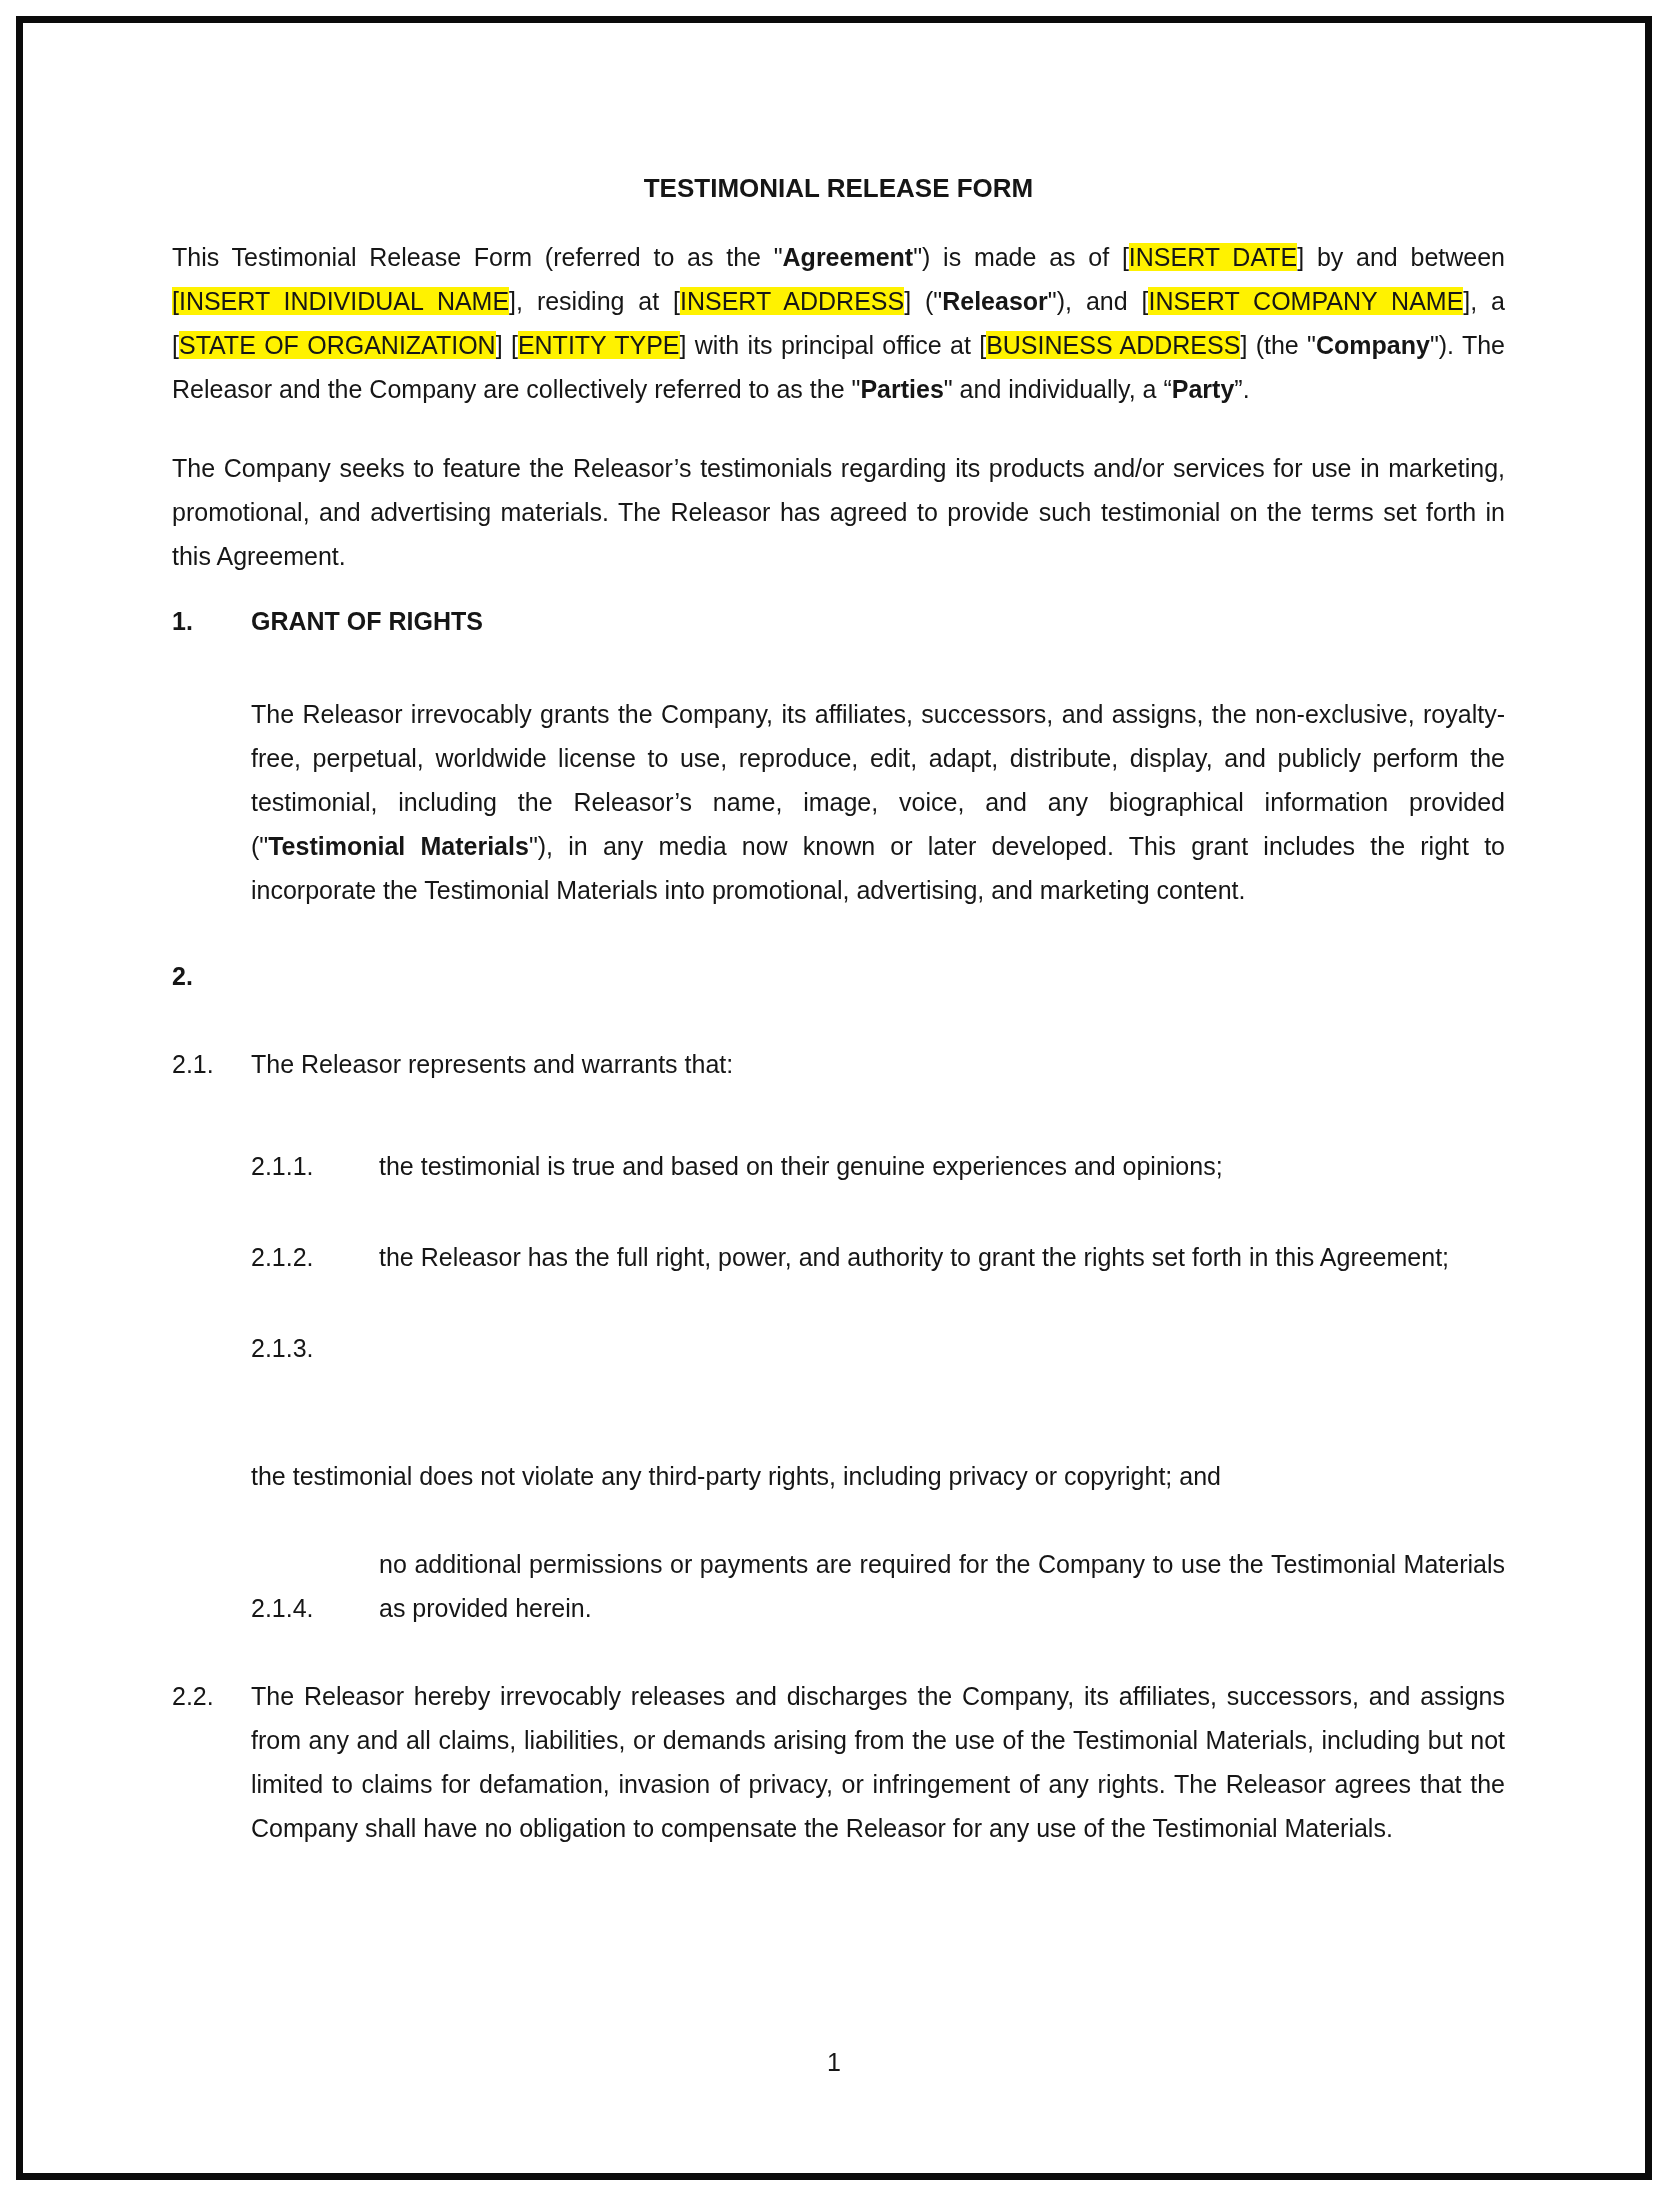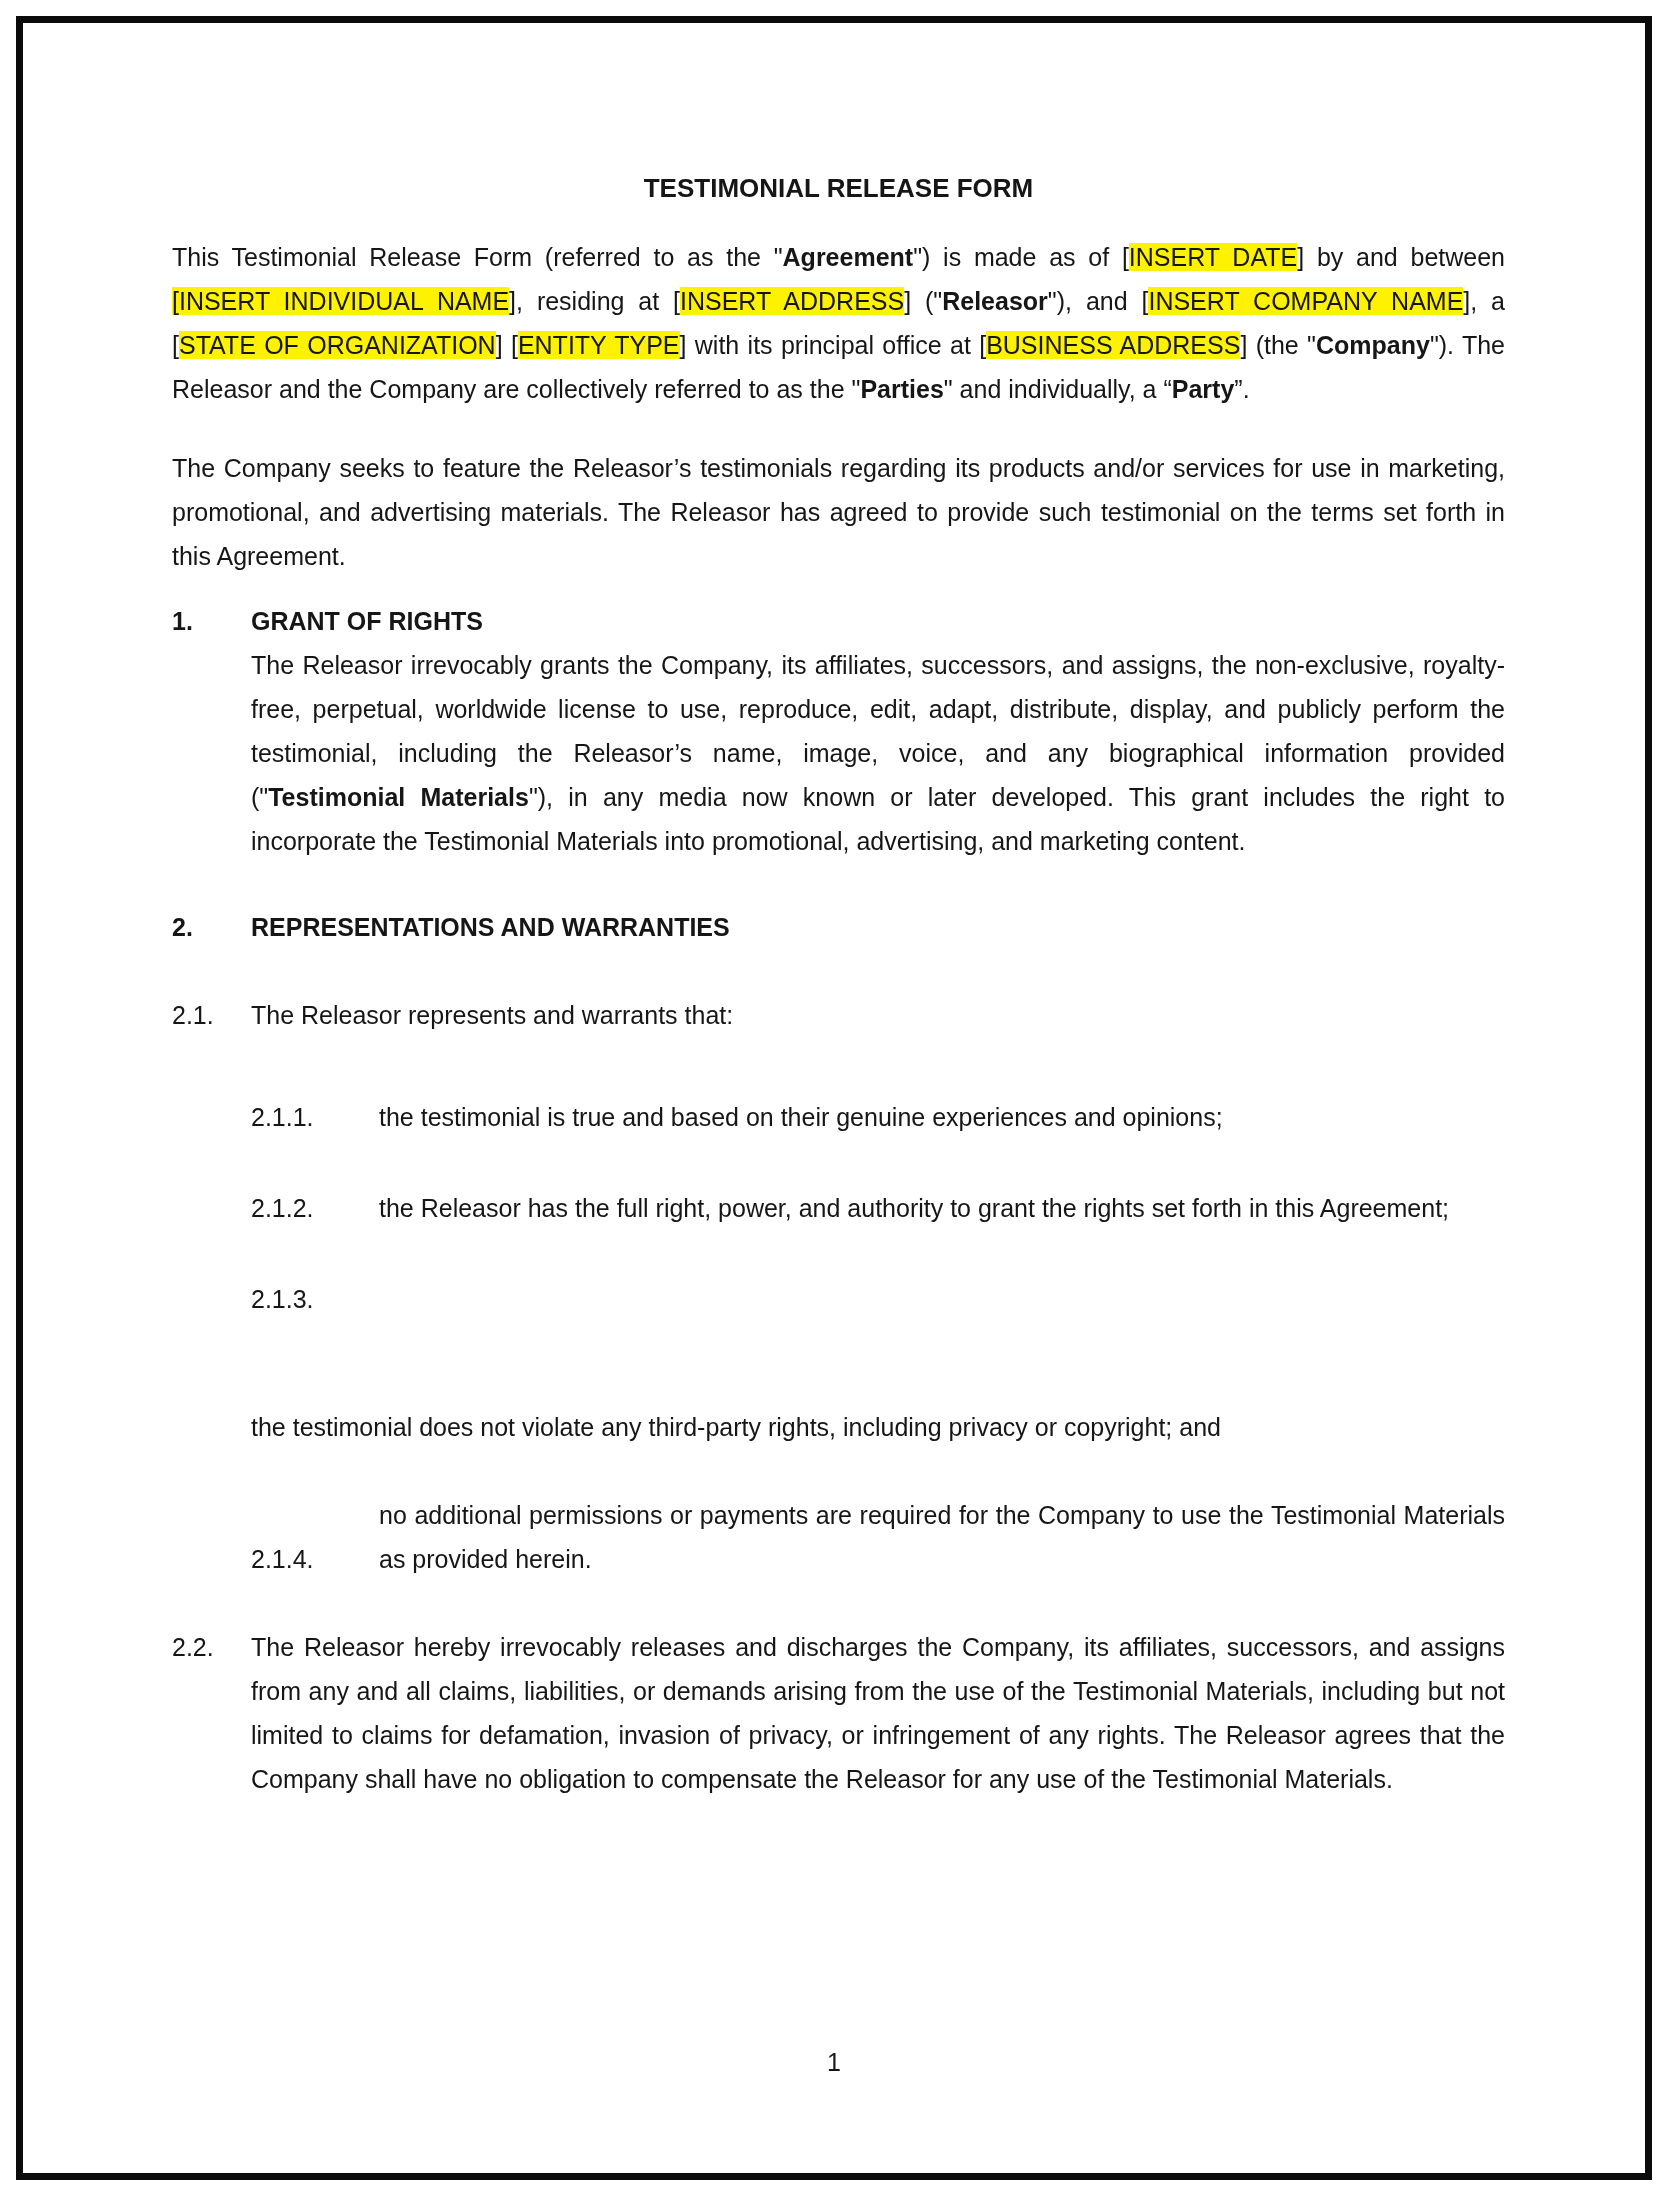--- a/index.html
+++ b/index.html
@@ -50,20 +50,21 @@
   .sec-heading {
     display: flex;
     font-weight: bold;
     text-align: left;
   }
   .sec-heading .num { flex: 0 0 79px; }
   .sh-1 { margin-top: 21px; }
   .sh-2 { margin-top: 42px; }
 
   .sec1-body {
+    margin-top: 49px;
     margin-left: 79px;
   }
 
   .clause {
     display: flex;
   }
   .clause .num   { flex: 0 0 79px; }
   .clause .ctext { flex: 1 1 auto; text-align: justify; }
   .l2 { margin-left: 79px; }
   .l2 .num { flex: 0 0 128px; }
@@ -104,21 +105,20 @@
 
     <div class="sec-heading sh-1">
       <span class="num">1.</span>
       <span class="label">GRANT OF RIGHTS</span>
     </div>
 
     <p class="para sec1-body"><span>The Releasor irrevocably grants the Company, its affiliates, successors, and assigns, the non-exclusive, royalty-free, perpetual, worldwide license to use, reproduce, edit, adapt, distribute, display, and publicly perform the testimonial, including the Releasor’s name, image, voice, and any biographical information provided ("</span><span class="run-b">Testimonial Materials</span><span>"), in any media now known or later developed. This grant includes the right to incorporate the Testimonial Materials into promotional, advertising, and marketing content.</span></p>
 
     <div class="sec-heading sh-2">
       <span class="num">2.</span>
-      <span class="label">REPRESENTATIONS AND WARRANTIES</span>
     </div>
 
     <div class="clause l1 c-2-1">
       <span class="num">2.1.</span>
       <div class="ctext">The Releasor represents and warrants that:</div>
     </div>
 
     <div class="clause l2 s-2-1-1">
       <span class="num">2.1.1.</span>
       <div class="ctext">the testimonial is true and based on their genuine experiences and opinions;</div>

